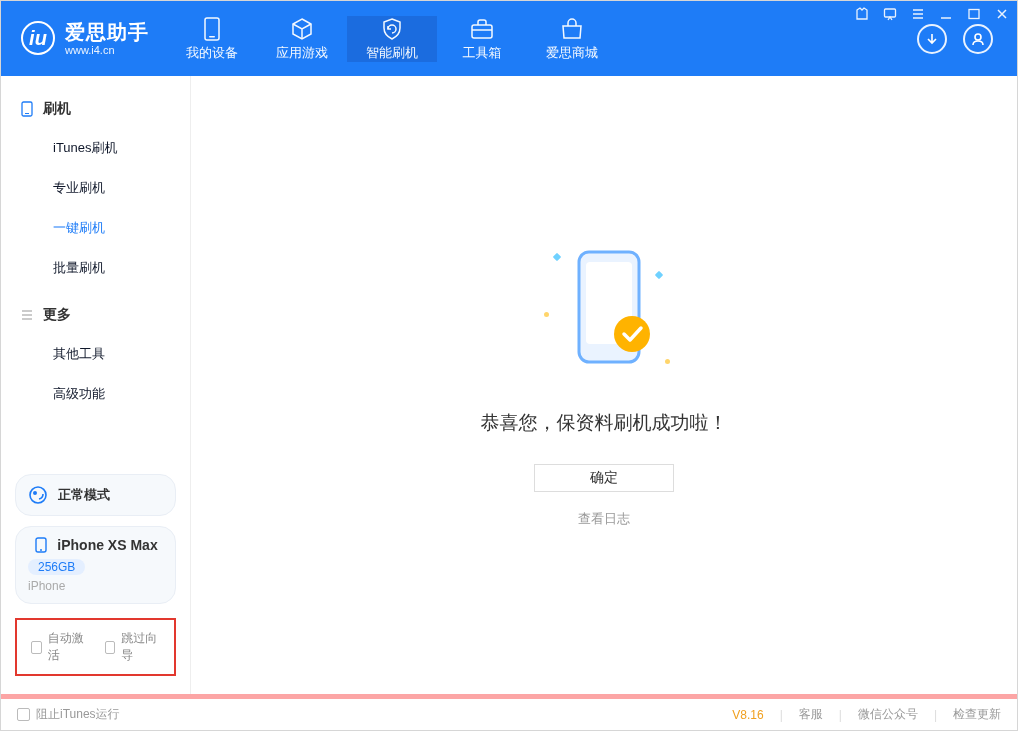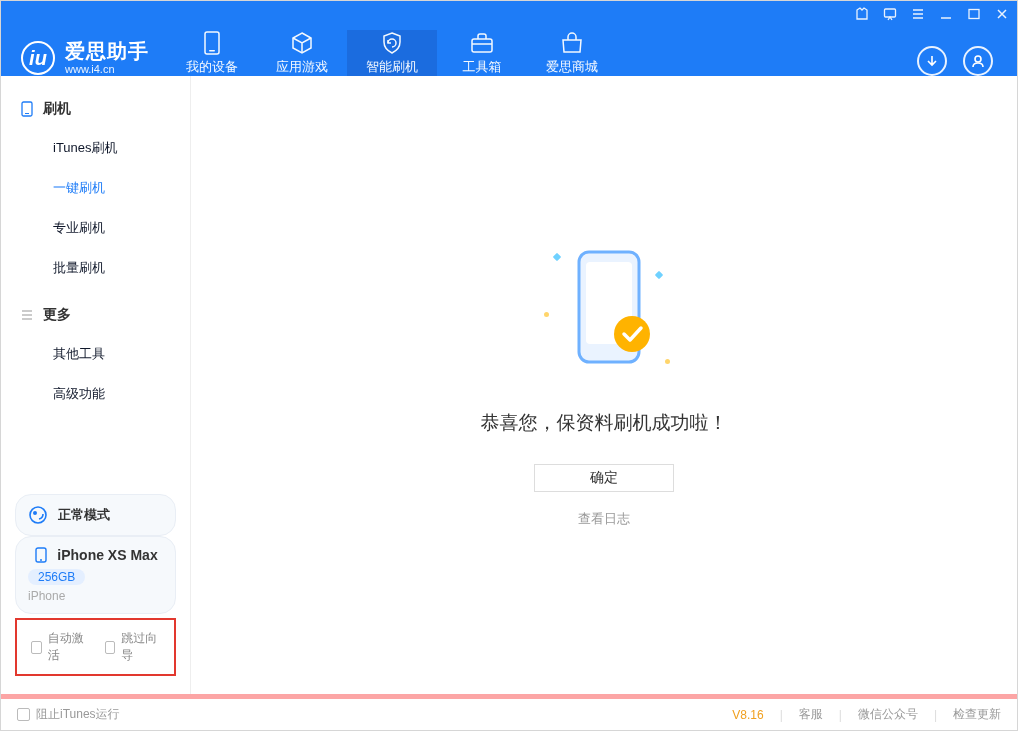--- a/index.html
+++ b/index.html
@@ -1,18 +1,18 @@
 <!DOCTYPE html>
 <html><head>
 <meta charset="utf-8">
 <style>
 * { margin: 0; padding: 0; box-sizing: border-box; }
 body { font-family: "Microsoft YaHei", 微软雅黑, sans-serif; font-size: 13px; color: #333; background: #fff; overflow: hidden; }
 .window { width: 1018px; height: 731px; border: 1px solid #d6d6d6; display: flex; flex-direction: column; }
-.titlebar { height: 75px; background: linear-gradient(180deg, #1e7cf7 0%, #1e7cf7 100%); display: flex; align-items: flex-end; color: #fff; position: relative; }
+.titlebar { height: 75px; background: linear-gradient(180deg, #1e7cf7 0%, #1e7cf7 100%); display: flex; align-items: center; color: #fff; position: relative; }
 .logo { display: flex; align-items: center; padding: 0 18px 0 20px; gap: 10px; }
 .logo-badge { width: 34px; height: 34px; border-radius: 50%; border: 2px solid #fff; display:flex; align-items:center; justify-content:center; font-weight:bold; font-size:20px; font-style: italic; }
 .logo-text { line-height: 1.15; }
 .logo-text .t1 { font-size: 20px; font-weight: bold; letter-spacing: 1px;}
 .logo-text .t2 { font-size: 11px; opacity: 0.9; }
 .navtabs { display: flex; align-items: stretch; }
 .navtab { width: 90px; display:flex; flex-direction: column; align-items: center; justify-content: center; gap:2px; cursor: pointer; color:#fff; opacity:0.95; }
 .navtab.active { background: #1b6cde; }
 .navtab .icon { width:26px; height:26px; display:flex; align-items:center; justify-content:center; }
 .navtab .label { font-size: 13px; }
@@ -21,21 +21,21 @@
 .rightctrls { margin-left:auto; display:flex; align-items:center; gap:16px; padding-right:24px; }
 .circlebtn { width:30px; height:30px; border:2px solid rgba(255,255,255,0.9); border-radius:50%; display:flex; align-items:center; justify-content:center; cursor:pointer; }
 .body { flex:1; display:flex; min-height: 0;}
 .sidebar { width: 190px; border-right: 1px solid #eee; display:flex; flex-direction:column; }
 .sidelist { flex:1; overflow:auto; padding-top:14px; }
 .grouphdr { display:flex; align-items:center; gap:8px; padding: 10px 18px; font-weight:bold; font-size:14px; color:#333; }
 .grouphdr svg { flex-shrink:0; }
 .subitem { padding: 11px 18px 11px 52px; font-size:13px; color:#0f172a; cursor:pointer; }
 .subitem.active { color:#1e7cf7; }
 .sidebottom { padding: 0 14px 0; }
-.card { border:1px solid #e9eef5; background:#f6f9fc; border-radius:16px; padding:10px 12px; }
+.card { border:1px solid #e9eef5; background:#f6f9fc; border-radius:16px; padding:10px 12px; margin-bottom:10px; }
 .card.mode { display:flex; align-items:center; gap:10px; font-size:13px; color:#333; font-weight: bold;}
 .modeicon { width:20px; height:20px; }
 .device-name { font-weight:bold; font-size:14px; color:#333; margin-bottom:6px; display:flex; align-items:center; gap:8px;justify-content:center;}
 .capbadge { display:inline-block; background:#e4efff; color:#1e7cf7; border-radius:9px; padding:1px 10px; font-size:12px; margin-bottom:4px;}
 .devtype { color:#aaa; font-size:12px; }
 .optrow { border:2px solid #e2382e; padding:10px 14px; margin:4px 14px 18px; display:flex; gap:18px; align-items:center; }
 .chk { display:flex; align-items:center; gap:6px; font-size:12px; color:#888; cursor:pointer; }
 .chkbox { width:13px; height:13px; border:1px solid #bbb; border-radius:2px; background:#fff; }
 .main { flex:1; display:flex; flex-direction:column; align-items:center; justify-content:center; position:relative; }
 .illus { position:relative; width:160px; height:140px; margin-bottom:28px;}
@@ -152,22 +152,22 @@
     <div class="sidebar">
       <div class="sidelist">
         <div class="grouphdr">
           <svg width="16" height="16" viewBox="0 0 16 16" fill="none">
               <rect x="3" y="1" width="10" height="14" rx="1.5" stroke="#1e7cf7" stroke-width="1.3"></rect>
               <rect x="6" y="12" width="4" height="1" fill="#1e7cf7"></rect>
             </svg>
           <span>刷机</span>
         </div>
         <div class="subitem">iTunes刷机</div>
+        <div class="subitem">专业刷机</div>
         <div class="subitem active">一键刷机</div>
-        <div class="subitem">专业刷机</div>
         <div class="subitem">批量刷机</div>
 
         <div class="grouphdr" style="margin-top:8px;">
           <svg width="16" height="16" viewBox="0 0 16 16" fill="none">
               <path d="M3 4 H13 M3 8 H13 M3 12 H13" stroke="#bbb" stroke-width="1.5"></path>
             </svg>
           <span>更多</span>
         </div>
         <div class="subitem">其他工具</div>
         <div class="subitem">高级功能</div>

